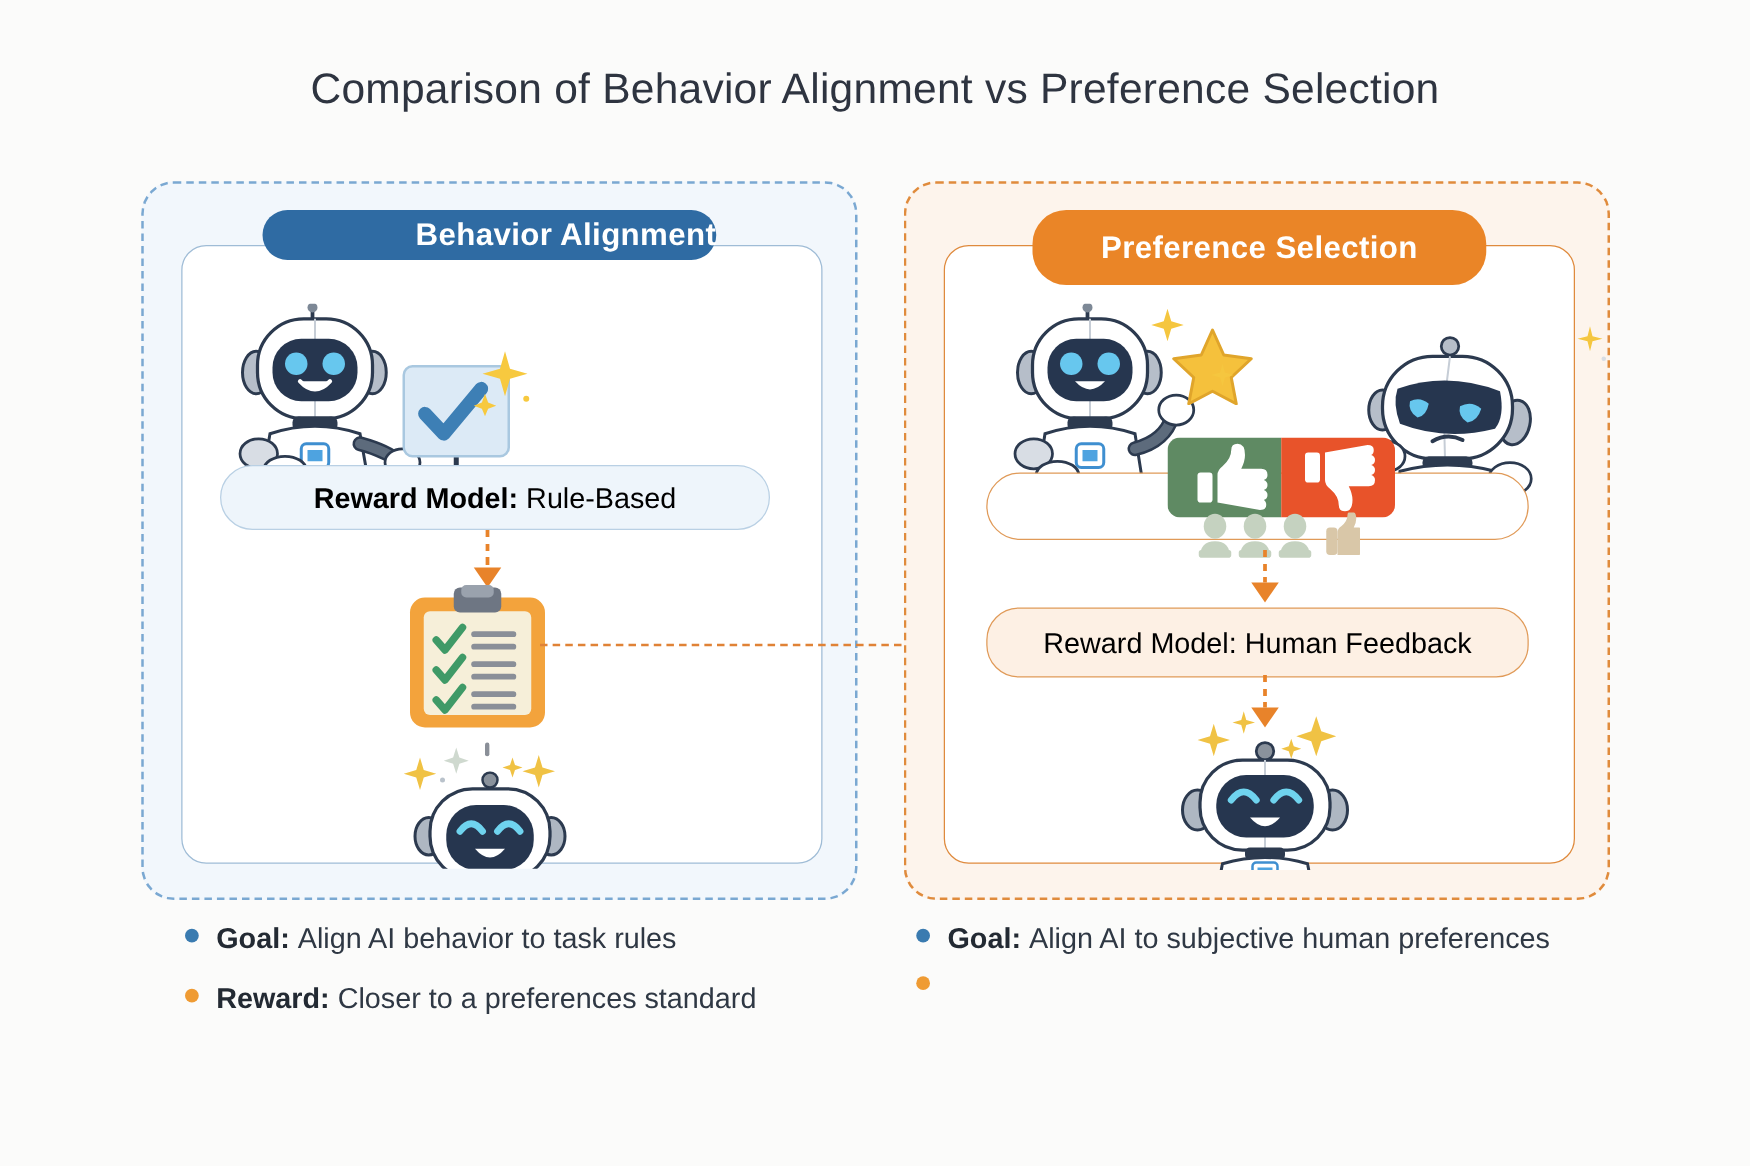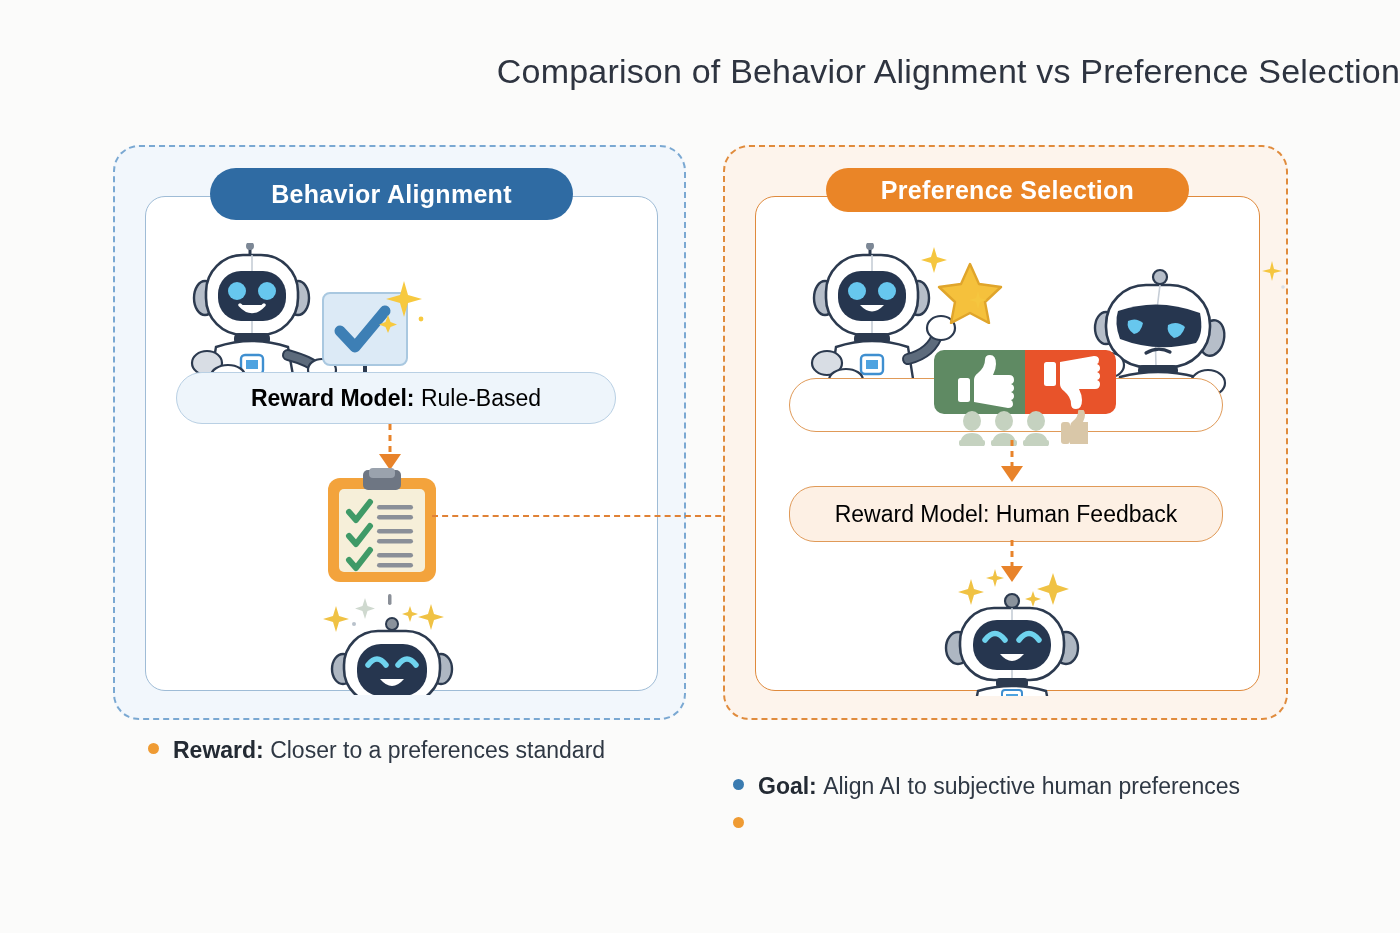--- a/index.html
+++ b/index.html
@@ -7,21 +7,21 @@
     width: 1400px; height: 933px;
     background: #fbfbfa;
     font-family: "Liberation Sans", sans-serif;
     overflow: hidden;
   }
   .canvas { position: relative; width: 1400px; height: 933px; background: #fbfbfa; }
 
   
   .title {
     position: absolute; left: 0; top: 52px; width: 1400px;
-    text-align: right;
+    text-align: center;
     font-size: 34px; font-weight: 400; color: #2e3440;
     letter-spacing: .2px;
     font-family: "Liberation Sans", sans-serif;
   }
 
   
   .panel-outer {
     position: absolute; border-radius: 26px;
   }
   .panel-outer.left {
@@ -44,22 +44,22 @@
     border: 1.6px solid #df8a3d;
   }
 
   
   .pill {
     position: absolute; border-radius: 27px;
     display: flex; align-items: center; justify-content: center;
     color: #fff; font-weight: 700; letter-spacing: .3px;
     font-size: 25px; white-space: nowrap;
   }
-  .pill.left  { left: 210px; top: 168px; width: 363px; height: 52px; background: #2f6ba3; }
-  .pill.right { left: 826px; top: 168px; width: 363px; height: 44px; background: #ea8527; }
+  .pill.left  { left: 210px; top: 168px; width: 363px; height: 40px; background: #2f6ba3; justify-content: flex-end; }
+  .pill.right { left: 826px; top: 168px; width: 363px; height: 60px; background: #ea8527; }
 
   
   .rmbox {
     position: absolute; border-radius: 26px;
     display: flex; align-items: center; justify-content: center;
     white-space: nowrap;
   }
   .rmbox.left {
     left: 176px; top: 372px; width: 440px; height: 52px;
     background: #eef5fb; border: 1.4px solid #b9d0e4;
@@ -92,21 +92,21 @@
     border-top: 2.5px dashed #e08236;
   }
 
   
   .spark { position: absolute; }
   .spark svg { display: block; }
 
   
   .legend { position: absolute; }
   .legend.left  { left: 148px; top: 737px; width: 540px; }
-  .legend.right { left: 733px; top: 737px; width: 620px; margin-top: 36px; }
+  .legend.right { left: 733px; top: 737px; width: 620px; }
   .leg-row { display: flex; align-items: baseline; margin-bottom: 21px; }
   .dot { width: 11px; height: 11px; border-radius: 50%; flex: 0 0 auto; margin-right: 14px; position: relative; top: -4px; }
   .dot.blue { background: #3a7bb0; }
   .dot.orange { background: #ef9b33; }
   .leg-txt { font-size: 23px; color: #2f3844; white-space: nowrap; }
   .leg-txt b { font-weight: 700; color: #232a33; }
 
   
   .sprite { position: absolute; }
   .sprite svg { display: block; }
@@ -217,20 +217,25 @@
       <ellipse cx="111" cy="52" rx="11" ry="15" fill="#aeb7c2" stroke="#2c3a4f" stroke-width="2.4"></ellipse>
       <rect x="14" y="14" width="96" height="72" rx="34" fill="#ffffff" stroke="#2c3a4f" stroke-width="2.6"></rect>
       <rect x="27" y="27" width="70" height="52" rx="24" fill="#26364f"></rect>
       <path d="M38 48 q9 -12 18 0" stroke="#6fd3ee" stroke-width="5.5" fill="none" stroke-linecap="round"></path>
       <path d="M68 48 q9 -12 18 0" stroke="#6fd3ee" stroke-width="5.5" fill="none" stroke-linecap="round"></path>
       <path d="M50 62 q12 14 24 0 z" fill="#ffffff"></path>
     </svg>
   </div>
 
   <div class="legend left">
+    <div class="leg-row">
+      <span class="dot blue"></span>
+      <span class="leg-txt"><b>Goal: </b>
+        <span>Align AI behavior to task rules</span></span>
+    </div>
     <div class="leg-row">
       <span class="dot orange"></span>
       <span class="leg-txt"><b>Reward: </b>
         <span>Closer to a preferences standard</span></span>
     </div>
   </div>
 
   <div class="panel-outer right"></div>
   <div class="panel-inner right"></div>
 

